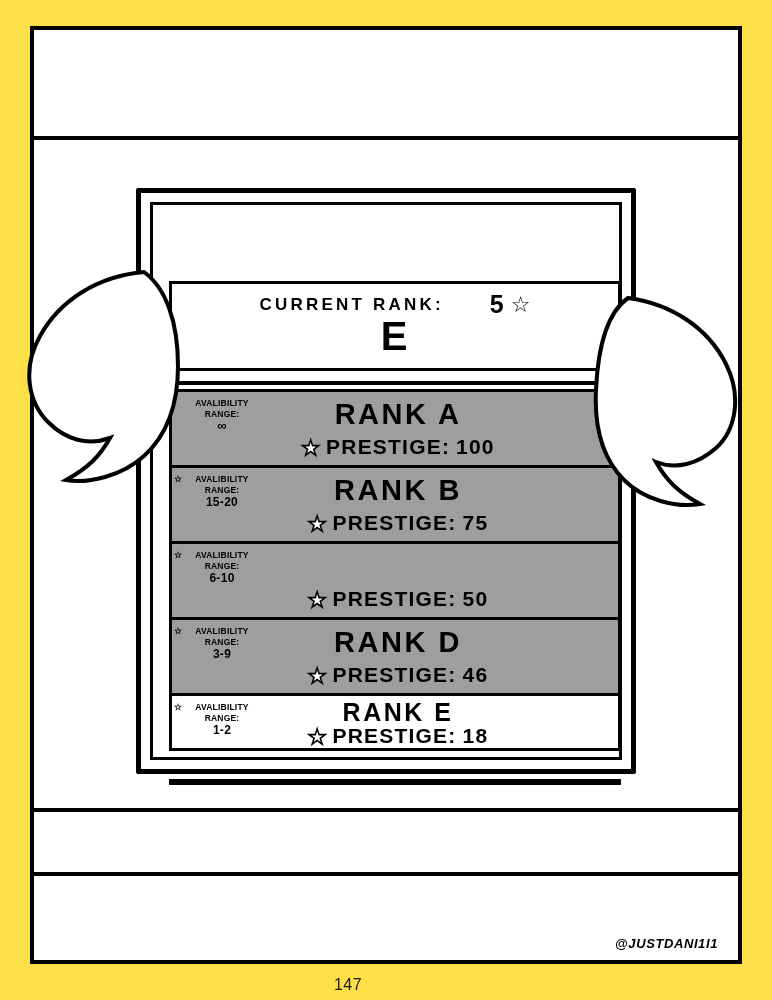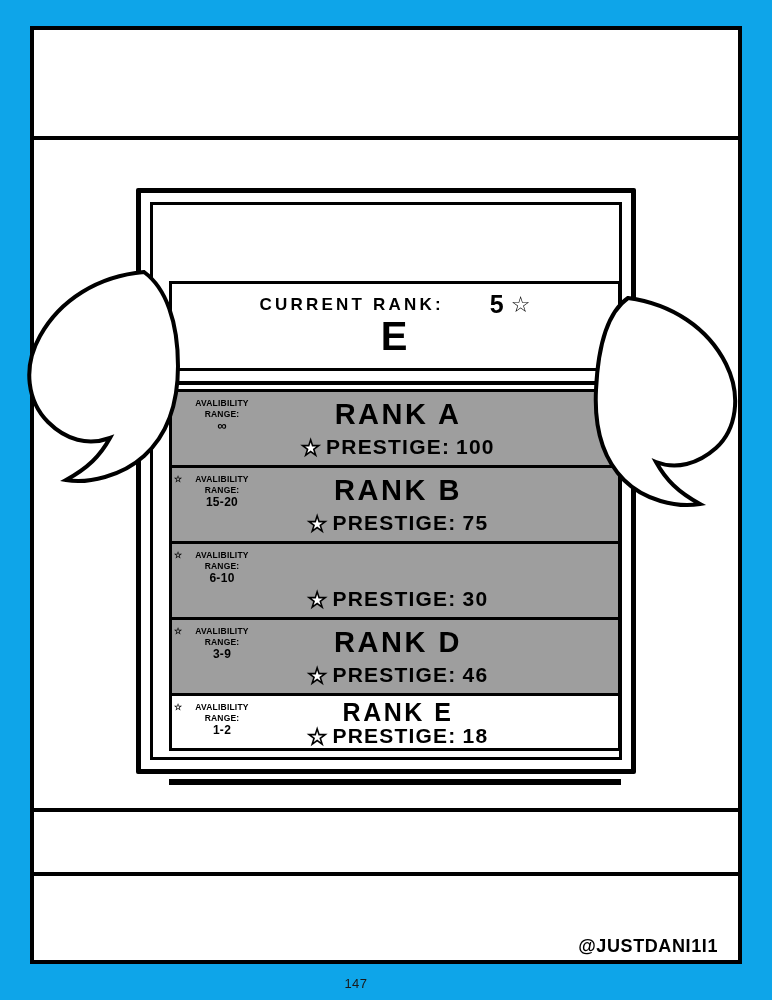--- a/index.html
+++ b/index.html
@@ -6,21 +6,21 @@
   html, body {
     width: 772px; height: 1000px;
     background: #ffffff;
     font-family: "Liberation Sans", sans-serif;
     overflow: hidden;
   }
 
   #page {
     position: relative;
     width: 772px; height: 1000px;
-    background: #0ea5e9;
+    background: #fde047;
     padding-left: 40px;
   }
 
   
   .page-border {
     position: absolute;
     left: 30px; top: 26px;
     width: 712px; height: 938px;
     border: 4px solid #000;
     background: #fff;
@@ -32,34 +32,35 @@
     width: 712px;
     height: 4px;
     background: #000;
   }
   .divider-top    { top: 136px; }
   .divider-bot-1  { top: 808px; }
   .divider-bot-2  { top: 872px; }
 
   .page-number {
     position: absolute;
-    left: 8px; top: 976px;
+    left: 0; top: 976px;
     width: 696px;
     text-align: center;
-    font-size: 13px;
+    font-size: 16px;
     letter-spacing: 0.5px;
     color: #1a1a1a;
     font-family: "Liberation Sans", sans-serif;
   }
 
   .credit {
     position: absolute;
     right: 54px; top: 936px;
-    font-size: 18px;
-    font-weight: bold;
+    font-size: 13px;
+    font-weight: bold;
+    font-style: italic;
     letter-spacing: 0.6px;
     color: #000;
   }
 
   
   .device {
     position: absolute;
     left: 136px; top: 188px;
     width: 500px; height: 586px;
     border: 5px solid #000;
@@ -304,21 +305,21 @@
           <div class="rank-row">
             <div class="availability">
               <span class="mini-star">☆</span>
               <span>AVALIBILITY</span><br>
               <span>RANGE:</span><br>
               <span class="avail-range">6-10</span>
             </div>
             <div class="prestige">
               <span class="star-fill">★</span>
               <span class="prestige-text">PRESTIGE:</span>
-              <span class="prestige-text">30</span>
+              <span class="prestige-text">50</span>
             </div>
           </div>
 
           <div class="rank-row">
             <div class="availability">
               <span class="mini-star">☆</span>
               <span>AVALIBILITY</span><br>
               <span>RANGE:</span><br>
               <span class="avail-range">3-9</span>
             </div>

